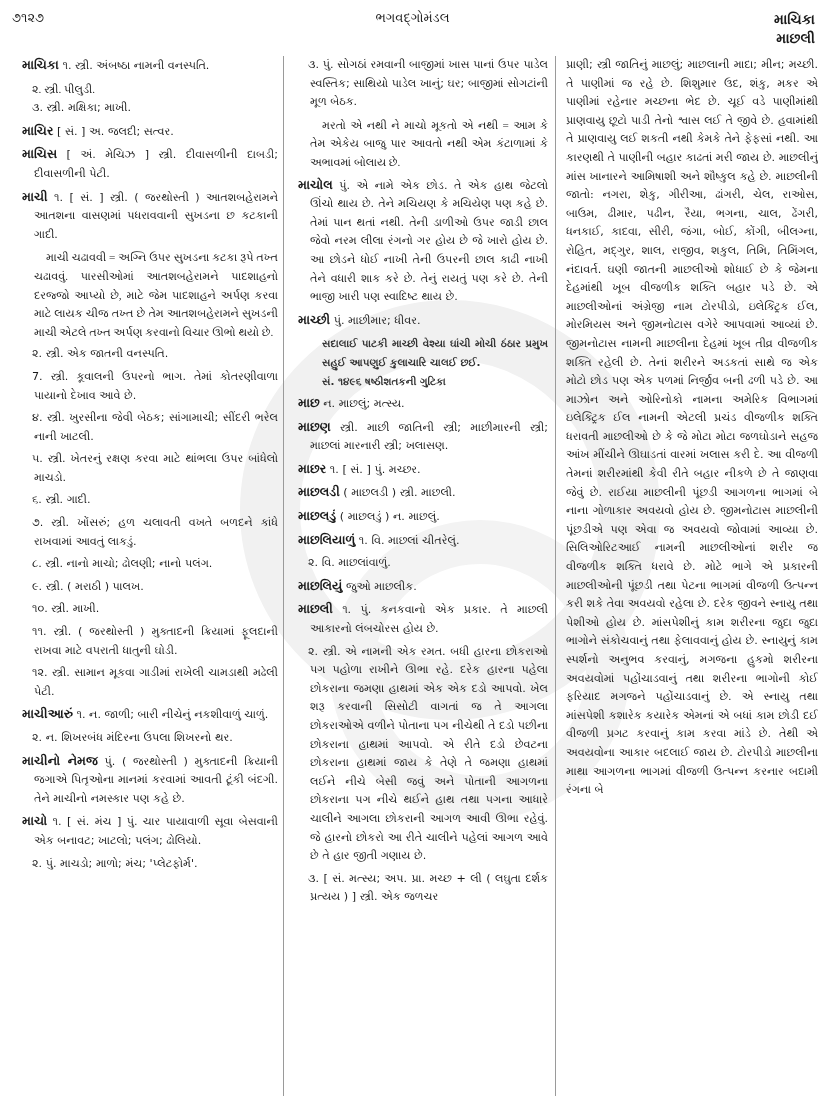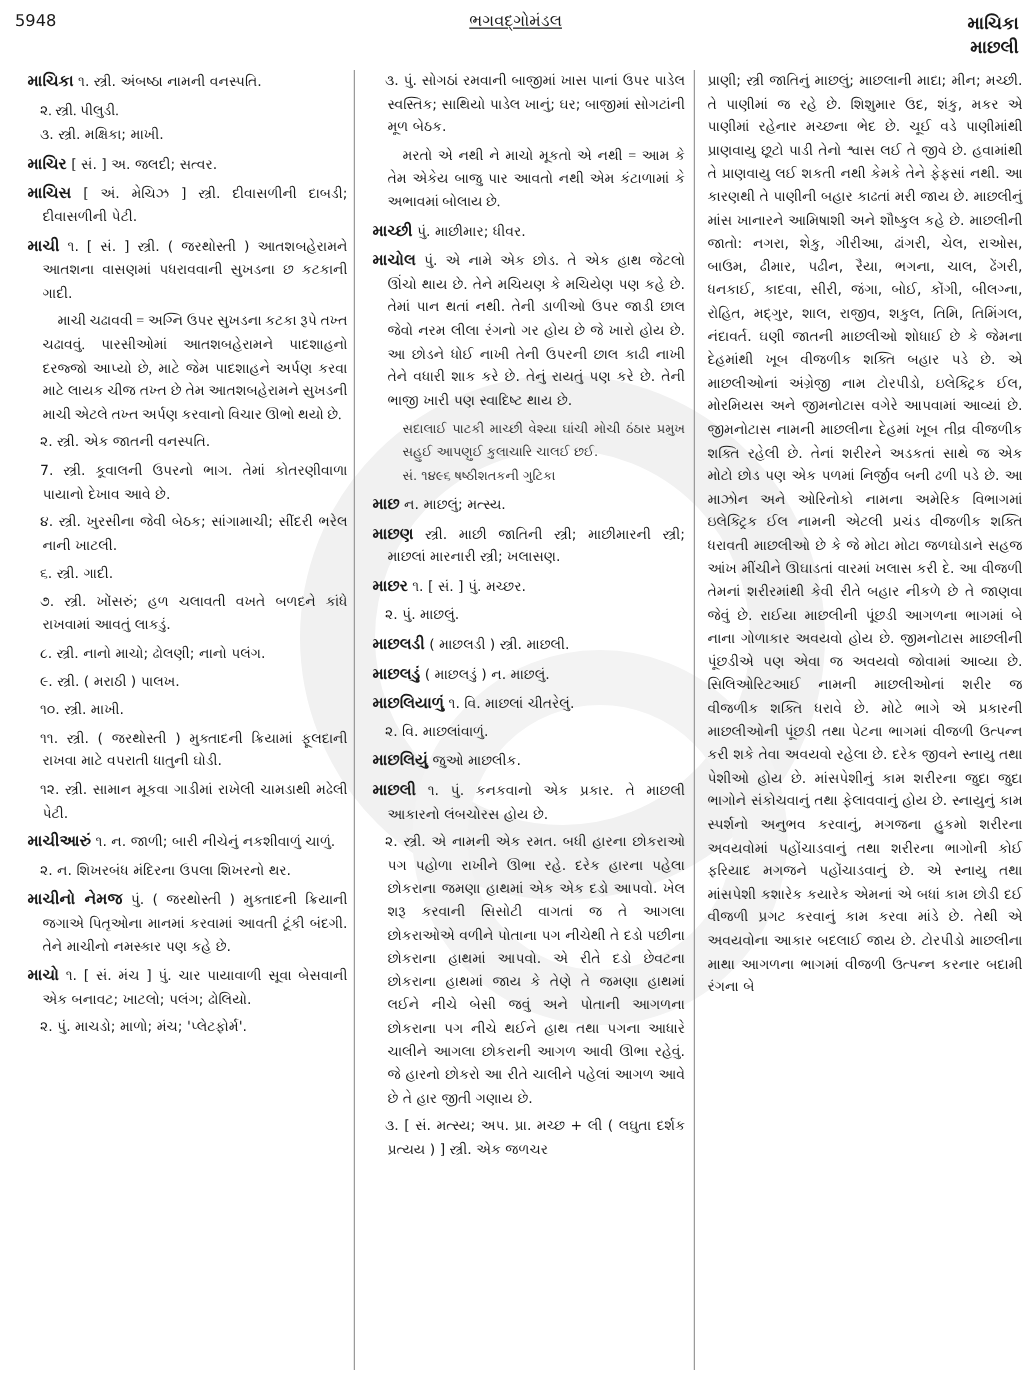--- a/index.html
+++ b/index.html
@@ -12,50 +12,50 @@
       border-radius: 50%; border: 60px solid #f1f1f1; box-sizing: border-box;
       pointer-events: none; z-index: 0;
     }
     .watermark2 {
       position: absolute; left: 330px; top: 520px; width: 300px; height: 300px;
       border-radius: 50%; border: 44px solid #f3f3f3; box-sizing: border-box;
       pointer-events: none; z-index: 0;
     }
     .header { position: absolute; left: 0; top: 0; width: 825px; height: 52px; z-index: 1; }
     .page-no { position: absolute; left: 12px; top: 10px; font-size: 13px; }
-    .running-title { position: absolute; left: 0; width: 825px; top: 10px; text-align: center; font-size: 13px; text-decoration: underline; }
+    .running-title { position: absolute; left: 0; width: 825px; top: 10px; text-align: center; font-size: 13px; }
     .guide { position: absolute; right: 10px; top: 10px; text-align: right; font-size: 14px; font-weight: bold; line-height: 19px; }
     .columns { position: absolute; top: 56px; left: 0; width: 660px; height: 1048px; z-index: 1; }
     .col {
       position: absolute; top: 0; height: 1040px; box-sizing: border-box;
       font-size: 11.2px; line-height: 18.6px; text-align: justify; overflow: hidden;
     }
     .col-1 { left: 22px; width: 256px; }
     .col-2 { left: 298px; width: 250px; }
     .col-3 { left: 566px; width: 252px; }
     .rule { position: absolute; top: 0; width: 1px; height: 1040px; background: #9a9a9a; }
     .rule-1 { left: 283px; }
     .rule-2 { left: 555px; }
     .entry { margin: 0 0 4px 0; padding-left: 12px; text-indent: -12px; }
     .sense { margin: 0 0 4px 0; padding-left: 12px; text-indent: -2px; }
     .sense.tight { margin-bottom: 1px; font-family: Liberation Serif, serif; }
     .quote { margin: 0 0 4px 0; padding-left: 12px; text-indent: 12px; font-family: Liberation Serif, serif; }
-    .cite { margin: 0 0 4px 0; padding-left: 24px; font-size: 10.4px; color: #333; }
+    .cite { margin: 0 0 4px 0; padding-left: 24px; font-size: 10.4px; color: #333; font-weight: bold; }
     .cite-src { display: block; text-align: left; }
     .hw { font-weight: bold; font-size: 12.6px; }
     .para { margin: 0 0 16px 0; text-indent: 0; }
   </style>
 </head>
 <body>
 
 <div class="watermark"></div>
 <div class="watermark2"></div>
 
 <div class="header">
-  <span class="page-no">5948</span>
+  <span class="page-no">૭૧૨૭</span>
   <span class="running-title">ભગવદ્ગોમંડલ</span>
   <div class="guide">
     <div>માચિકા</div>
     <div>માછલી</div>
   </div>
 </div>
 
 <div class="columns">
   <div class="rule rule-1"></div>
   <div class="rule rule-2"></div>
@@ -63,43 +63,43 @@
       <p class="entry"><span class="hw">માચિકા</span><span> ૧. સ્ત્રી. અંબષ્ઠા નામની વનસ્પતિ.</span></p>
       <p class="sense tight">૨. સ્ત્રી. પીલુડી.</p>
       <p class="sense">૩. સ્ત્રી. મક્ષિકા; માખી.</p>
       <p class="entry"><span class="hw">માચિર</span><span> [ સં. ] અ. જલદી; સત્વર.</span></p>
       <p class="entry"><span class="hw">માચિસ</span><span> [ અં. મેચિઝ ] સ્ત્રી. દીવાસળીની દાબડી; દીવાસળીની પેટી.</span></p>
       <p class="entry"><span class="hw">માચી</span><span> ૧. [ સં. ] સ્ત્રી. ( જરથોસ્તી ) આતશબહેરામને આતશના વાસણમાં પધરાવવાની સુખડના છ કટકાની ગાદી.</span></p>
       <p class="quote">માચી ચઢાવવી = અગ્નિ ઉપર સુખડના કટકા રૂપે તખ્ત ચઢાવવું. પારસીઓમાં આતશબહેરામને પાદશાહનો દરજ્જો આપ્યો છે, માટે જેમ પાદશાહને અર્પણ કરવા માટે લાયક ચીજ તખ્ત છે તેમ આતશબહેરામને સુખડની માચી એટલે તખ્ત અર્પણ કરવાનો વિચાર ઊભો થયો છે.</p>
       <p class="sense">૨. સ્ત્રી. એક જાતની વનસ્પતિ.</p>
       <p class="sense">7. સ્ત્રી. કૂવાલની ઉપરનો ભાગ. તેમાં કોતરણીવાળા પાયાનો દેખાવ આવે છે.</p>
       <p class="sense">૪. સ્ત્રી. ખુરસીના જેવી બેઠક; સાંગામાચી; સીંદરી ભરેલ નાની ખાટલી.</p>
+      <p class="sense">૫. સ્ત્રી. ખેતરનું રક્ષણ કરવા માટે થાંભલા ઉપર બાંધેલો માચડો.</p>
       <p class="sense">૬. સ્ત્રી. ગાદી.</p>
       <p class="sense">૭. સ્ત્રી. ખોંસરું; હળ ચલાવતી વખતે બળદને કાંધે રાખવામાં આવતું લાકડું.</p>
       <p class="sense">૮. સ્ત્રી. નાનો માચો; ઢોલણી; નાનો પલંગ.</p>
       <p class="sense">૯. સ્ત્રી. ( મરાઠી ) પાલખ.</p>
       <p class="sense">૧૦. સ્ત્રી. માખી.</p>
       <p class="sense">૧૧. સ્ત્રી. ( જરથોસ્તી ) મુક્તાદની ક્રિયામાં ફૂલદાની રાખવા માટે વપરાતી ધાતુની ઘોડી.</p>
       <p class="sense">૧૨. સ્ત્રી. સામાન મૂકવા ગાડીમાં રાખેલી ચામડાથી મઢેલી પેટી.</p>
       <p class="entry"><span class="hw">માચીઆરું</span><span> ૧. ન. જાળી; બારી નીચેનું નકશીવાળું ચાળું.</span></p>
       <p class="sense">૨. ન. શિખરબંધ મંદિરના ઉપલા શિખરનો થર.</p>
       <p class="entry"><span class="hw">માચીનો નેમજ</span><span> પું. ( જરથોસ્તી ) મુક્તાદની ક્રિયાની જગાએ પિતૃઓના માનમાં કરવામાં આવતી ટૂંકી બંદગી. તેને માચીનો નમસ્કાર પણ કહે છે.</span></p>
       <p class="entry"><span class="hw">માચો</span><span> ૧. [ સં. મંચ ] પું. ચાર પાયાવાળી સૂવા બેસવાની એક બનાવટ; ખાટલો; પલંગ; ઢોલિયો.</span></p>
       <p class="sense">૨. પું. માચડો; માળો; મંચ; 'પ્લેટફોર્મ'.</p>
     </div>
   <div class="col col-2" id="col-1">
       <p class="sense">૩. પું. સોગઠાં રમવાની બાજીમાં ખાસ પાનાં ઉપર પાડેલ સ્વસ્તિક; સાથિયો પાડેલ ખાનું; ઘર; બાજીમાં સોગટાંની મૂળ બેઠક.</p>
       <p class="quote">મરતો એ નથી ને માચો મૂકતો એ નથી = આમ કે તેમ એકેય બાજુ પાર આવતો નથી એમ કંટાળામાં કે અભાવમાં બોલાય છે.</p>
+      <p class="entry"><span class="hw">માચોલ</span><span> પું. એ નામે એક છોડ. તે એક હાથ જેટલો ઊંચો થાય છે. તેને મચિયણ કે મચિયેણ પણ કહે છે. તેમાં પાન થતાં નથી. તેની ડાળીઓ ઉપર જાડી છાલ જેવો નરમ લીલા રંગનો ગર હોય છે જે ખારો હોય છે. આ છોડને ધોઈ નાખી તેની ઉપરની છાલ કાઢી નાખી તેને વધારી શાક કરે છે. તેનું રાયતું પણ કરે છે. તેની ભાજી ખારી પણ સ્વાદિષ્ટ થાય છે.</span></p>
       <p class="entry"><span class="hw">માચ્છી</span><span> પું. માછીમાર; ધીવર.</span></p>
-      <p class="entry"><span class="hw">માચોલ</span><span> પું. એ નામે એક છોડ. તે એક હાથ જેટલો ઊંચો થાય છે. તેને મચિયણ કે મચિયેણ પણ કહે છે. તેમાં પાન થતાં નથી. તેની ડાળીઓ ઉપર જાડી છાલ જેવો નરમ લીલા રંગનો ગર હોય છે જે ખારો હોય છે. આ છોડને ધોઈ નાખી તેની ઉપરની છાલ કાઢી નાખી તેને વધારી શાક કરે છે. તેનું રાયતું પણ કરે છે. તેની ભાજી ખારી પણ સ્વાદિષ્ટ થાય છે.</span></p>
       <p class="cite"><span>સદાલાઈ પાટકી માચ્છી વેશ્યા ઘાંચી મોચી ઠંઠાર પ્રમુખ સહુઈ આપણુઈ કુલાચારિ ચાલઈ છઈ.</span><span class="cite-src">સં. ૧૪૯૬ ષષ્ઠીશતકની ગુટિકા</span></p>
       <p class="entry"><span class="hw">માછ</span><span> ન. માછલું; મત્સ્ય.</span></p>
       <p class="entry"><span class="hw">માછણ</span><span> સ્ત્રી. માછી જાતિની સ્ત્રી; માછીમારની સ્ત્રી; માછલાં મારનારી સ્ત્રી; ખલાસણ.</span></p>
       <p class="entry"><span class="hw">માછર</span><span> ૧. [ સં. ] પું. મચ્છર.</span></p>
-      <p class="sense">૨. પું. માછલું.</p>
       <p class="entry"><span class="hw">માછલડી</span><span> ( માછલડી ) સ્ત્રી. માછલી.</span></p>
       <p class="entry"><span class="hw">માછલડું</span><span> ( માછલડું ) ન. માછલું.</span></p>
       <p class="entry"><span class="hw">માછલિયાળું</span><span> ૧. વિ. માછલાં ચીતરેલું.</span></p>
       <p class="sense">૨. વિ. માછલાંવાળું.</p>
       <p class="entry"><span class="hw">માછલિયું</span><span> જુઓ માછલીક.</span></p>
       <p class="entry"><span class="hw">માછલી</span><span> ૧. પું. કનકવાનો એક પ્રકાર. તે માછલી આકારનો લંબચોરસ હોય છે.</span></p>
       <p class="sense">૨. સ્ત્રી. એ નામની એક રમત. બધી હારના છોકરાઓ પગ પહોળા રાખીને ઊભા રહે. દરેક હારના પહેલા છોકરાના જમણા હાથમાં એક એક દડો આપવો. ખેલ શરૂ કરવાની સિસોટી વાગતાં જ તે આગલા છોકરાઓએ વળીને પોતાના પગ નીચેથી તે દડો પછીના છોકરાના હાથમાં આપવો. એ રીતે દડો છેવટના છોકરાના હાથમાં જાય કે તેણે તે જમણા હાથમાં લઈને નીચે બેસી જવું અને પોતાની આગળના છોકરાના પગ નીચે થઈને હાથ તથા પગના આધારે ચાલીને આગલા છોકરાની આગળ આવી ઊભા રહેવું. જે હારનો છોકરો આ રીતે ચાલીને પહેલાં આગળ આવે છે તે હાર જીતી ગણાય છે.</p>
       <p class="sense">૩. [ સં. મત્સ્ય; અપ. પ્રા. મચ્છ + લી ( લઘુતા દર્શક પ્રત્યય ) ] સ્ત્રી. એક જળચર</p>
     </div>
   <div class="col col-3" id="col-2">

